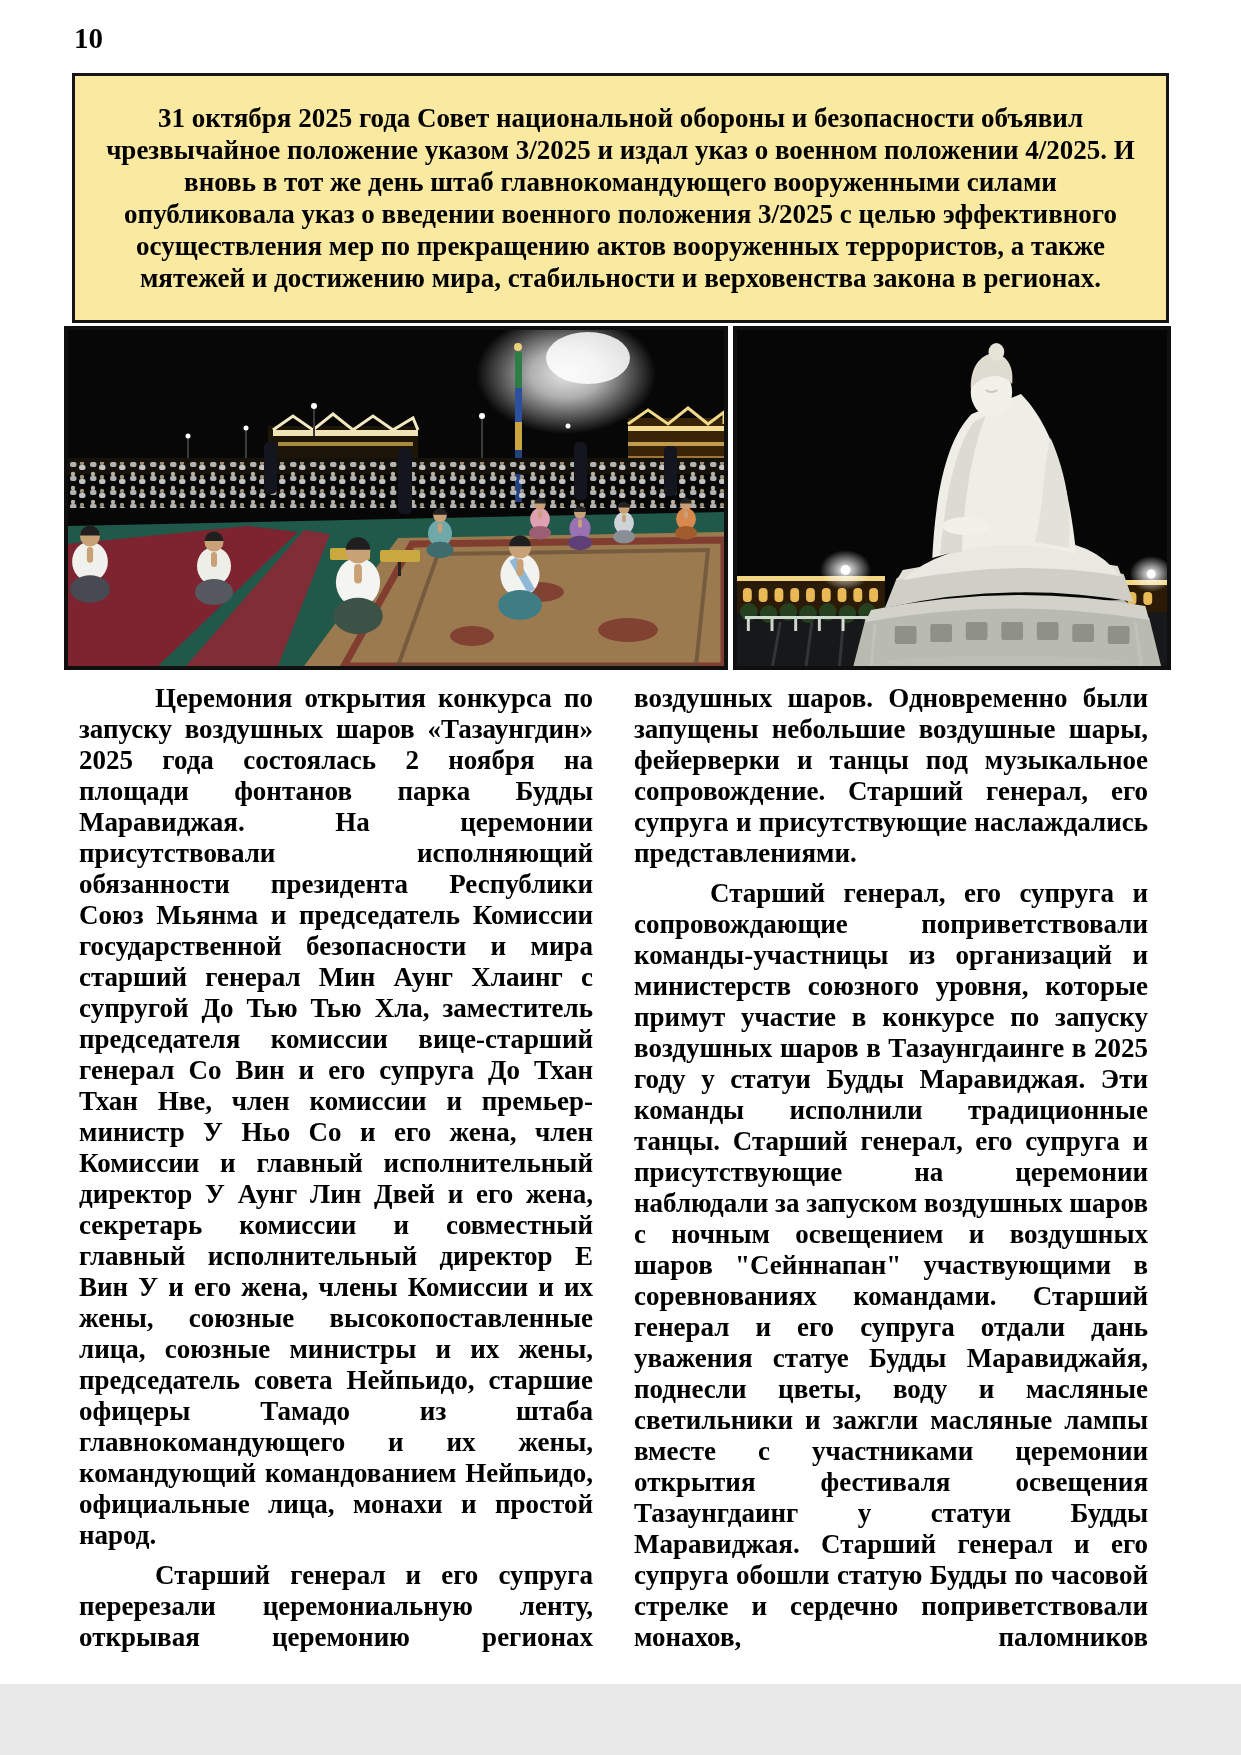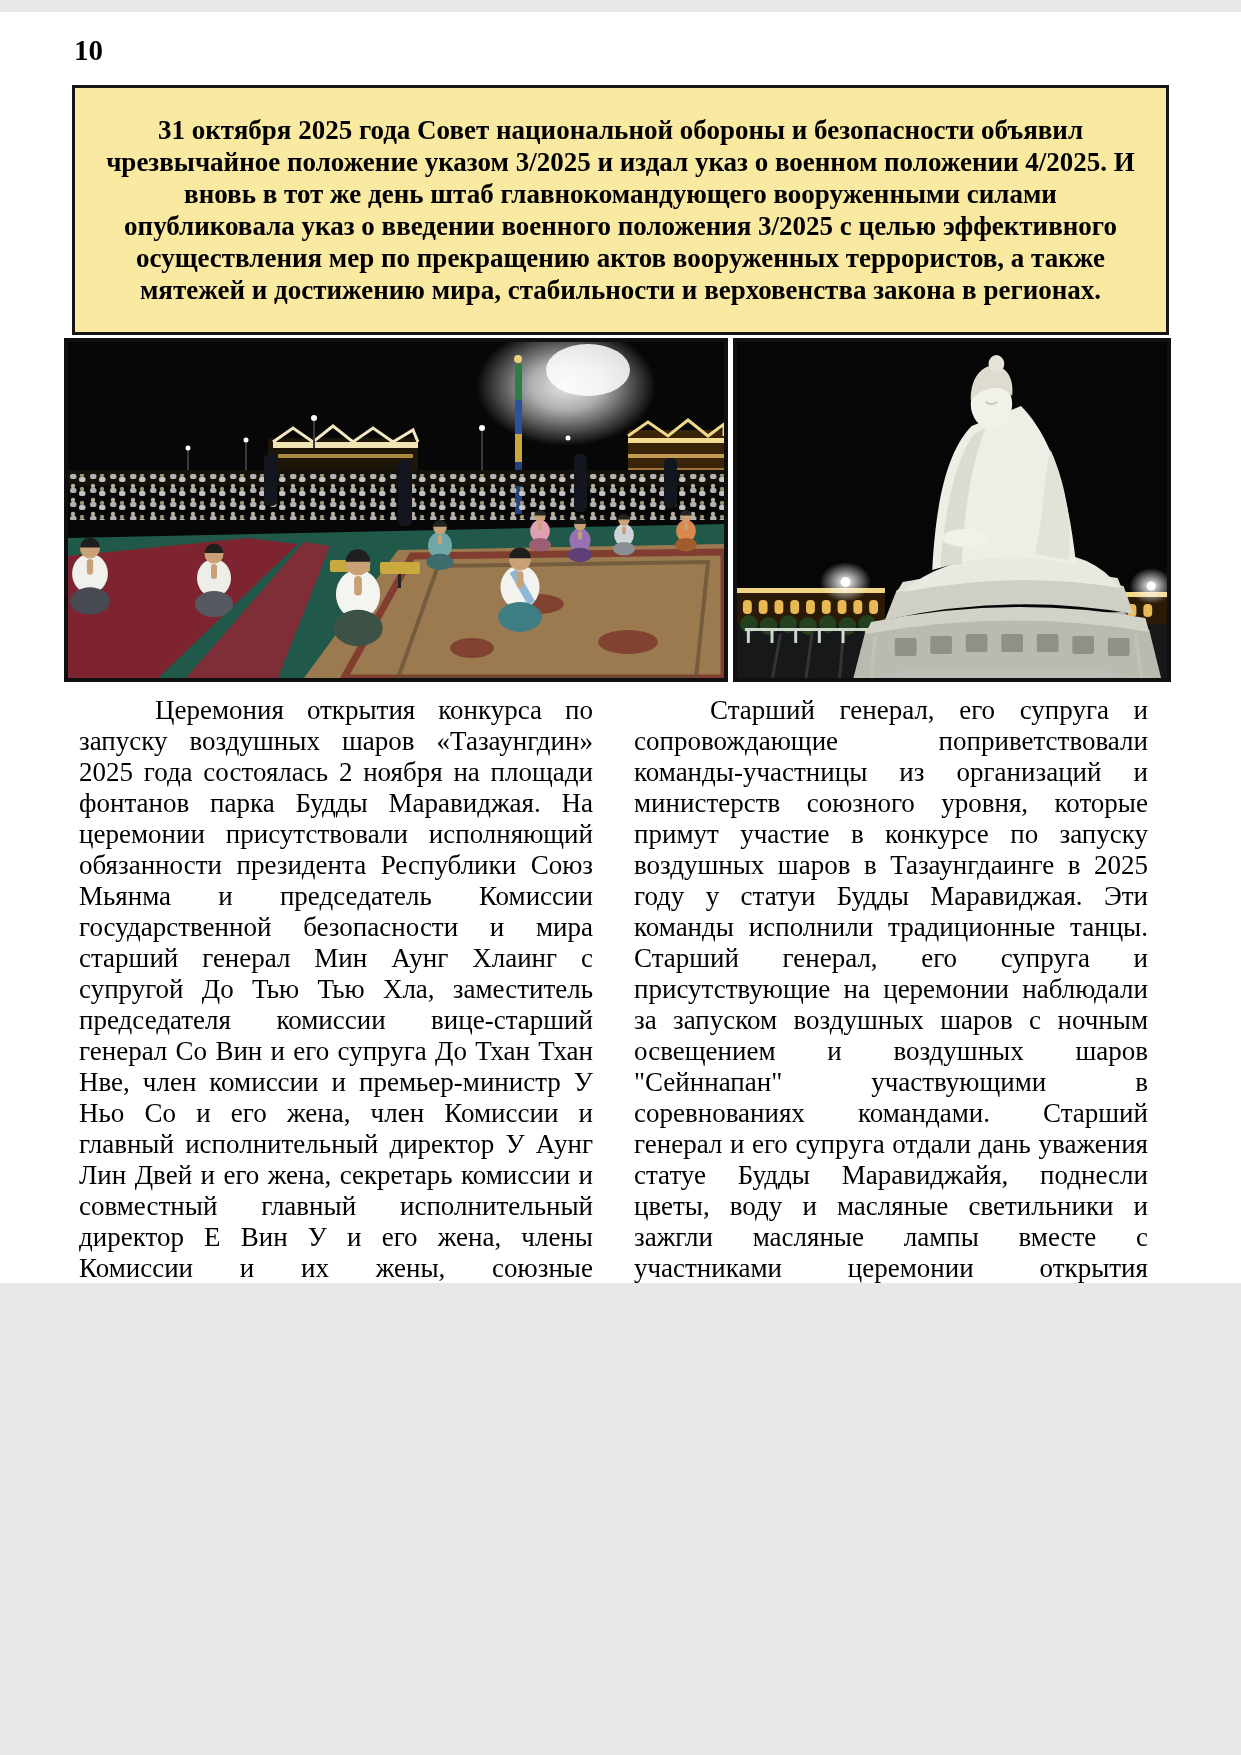--- a/index.html
+++ b/index.html
@@ -1,23 +1,23 @@
 <!DOCTYPE html>
 <html lang="ru"><head>
 <meta charset="utf-8">
 <style>
   html,body{margin:0;padding:0;background:#e8e8e8;}
   #page{
     position:relative;
-    width:1241px;height:1271px;
+    width:1241px;height:1684px;
     background:#ffffff;
     font-family:"Liberation Serif","DejaVu Serif",serif;
     color:#000;
     overflow:hidden;
-    margin:12px auto;
+    margin:0 auto;
   }
   .page-number{
     position:absolute;left:74px;top:22px;
     font-size:29px;font-weight:bold;
   }
   .header-box{
     position:absolute;left:72px;top:73px;width:1097px;height:250px;
     box-sizing:border-box;
     background:#FAE9A1;border:3px solid #161616;
     display:flex;align-items:center;justify-content:center;
@@ -35,20 +35,21 @@
     box-sizing:border-box;border:4px solid #101010;background:#000;
     height:100%;
   }
   .photo.left{width:664px;}
   .photo.right{flex:1;}
   .photo svg{display:block;width:100%;height:100%;}
   .col{
     position:absolute;top:683px;width:514px;
     font-size:27px;line-height:31px;
     text-align:justify;
+    font-weight:bold;
   }
   .col.left{left:79px;}
   .col.right{left:634px;}
   .para{margin:0 0 9px 0;}
   .para.indent{text-indent:76px;}
   .para.justify-last{text-align-last:justify;}
   .bottom-rule{
     position:absolute;left:0;top:1747px;width:1103px;height:0;
     border-top:2px solid #b9b9b9;
   }
@@ -312,18 +313,19 @@
       </svg>
     </div>
   </div>
 
   <div class="col left">
     <p class="para indent">Церемония открытия конкурса по запуску воздушных шаров «Тазаунгдин» 2025 года состоялась 2 ноября на площади фонтанов парка Будды Маравиджая. На церемонии присутствовали исполняющий обязанности президента Республики Союз Мьянма и председатель Комиссии государственной безопасности и мира старший генерал Мин Аунг Хлаинг с супругой До Тью Тью Хла, заместитель председателя комиссии вице-старший генерал Со Вин и его супруга До Тхан Тхан Нве, член комиссии и премьер-министр У Ньо Со и его жена, член Комиссии и главный исполнительный директор У Аунг Лин Двей и его жена, секретарь комиссии и совместный главный исполнительный директор Е Вин У и его жена, члены Комиссии и их жены, союзные высокопоставленные лица, союзные министры и их жены, председатель совета Нейпьидо, старшие офицеры Тамадо из штаба главнокомандующего и их жены, командующий командованием Нейпьидо, официальные лица, монахи и простой народ.</p>
     <p class="para indent justify-last">Старший генерал и его супруга перерезали церемониальную ленту, открывая церемонию регионах</p>
   </div>
 
   <div class="col right">
+    <p class="para">воздушных шаров. Одновременно были запущены небольшие воздушные шары, фейерверки и танцы под музыкальное сопровождение. Старший генерал, его супруга и присутствующие наслаждались представлениями.</p>
     <p class="para indent justify-last">Старший генерал, его супруга и сопровождающие поприветствовали команды-участницы из организаций и министерств союзного уровня, которые примут участие в конкурсе по запуску воздушных шаров в Тазаунгдаинге в 2025 году у статуи Будды Маравиджая. Эти команды исполнили традиционные танцы. Старший генерал, его супруга и присутствующие на церемонии наблюдали за запуском воздушных шаров с ночным освещением и воздушных шаров "Сейннапан" участвующими в соревнованиях командами. Старший генерал и его супруга отдали дань уважения статуе Будды Маравиджайя, поднесли цветы, воду и масляные светильники и зажгли масляные лампы вместе с участниками церемонии открытия фестиваля освещения Тазаунгдаинг у статуи Будды Маравиджая. Старший генерал и его супруга обошли статую Будды по часовой стрелке и сердечно поприветствовали монахов, паломников</p>
   </div>
 
   <div class="bottom-rule"></div>
 
 </div>
 
 </body></html>

